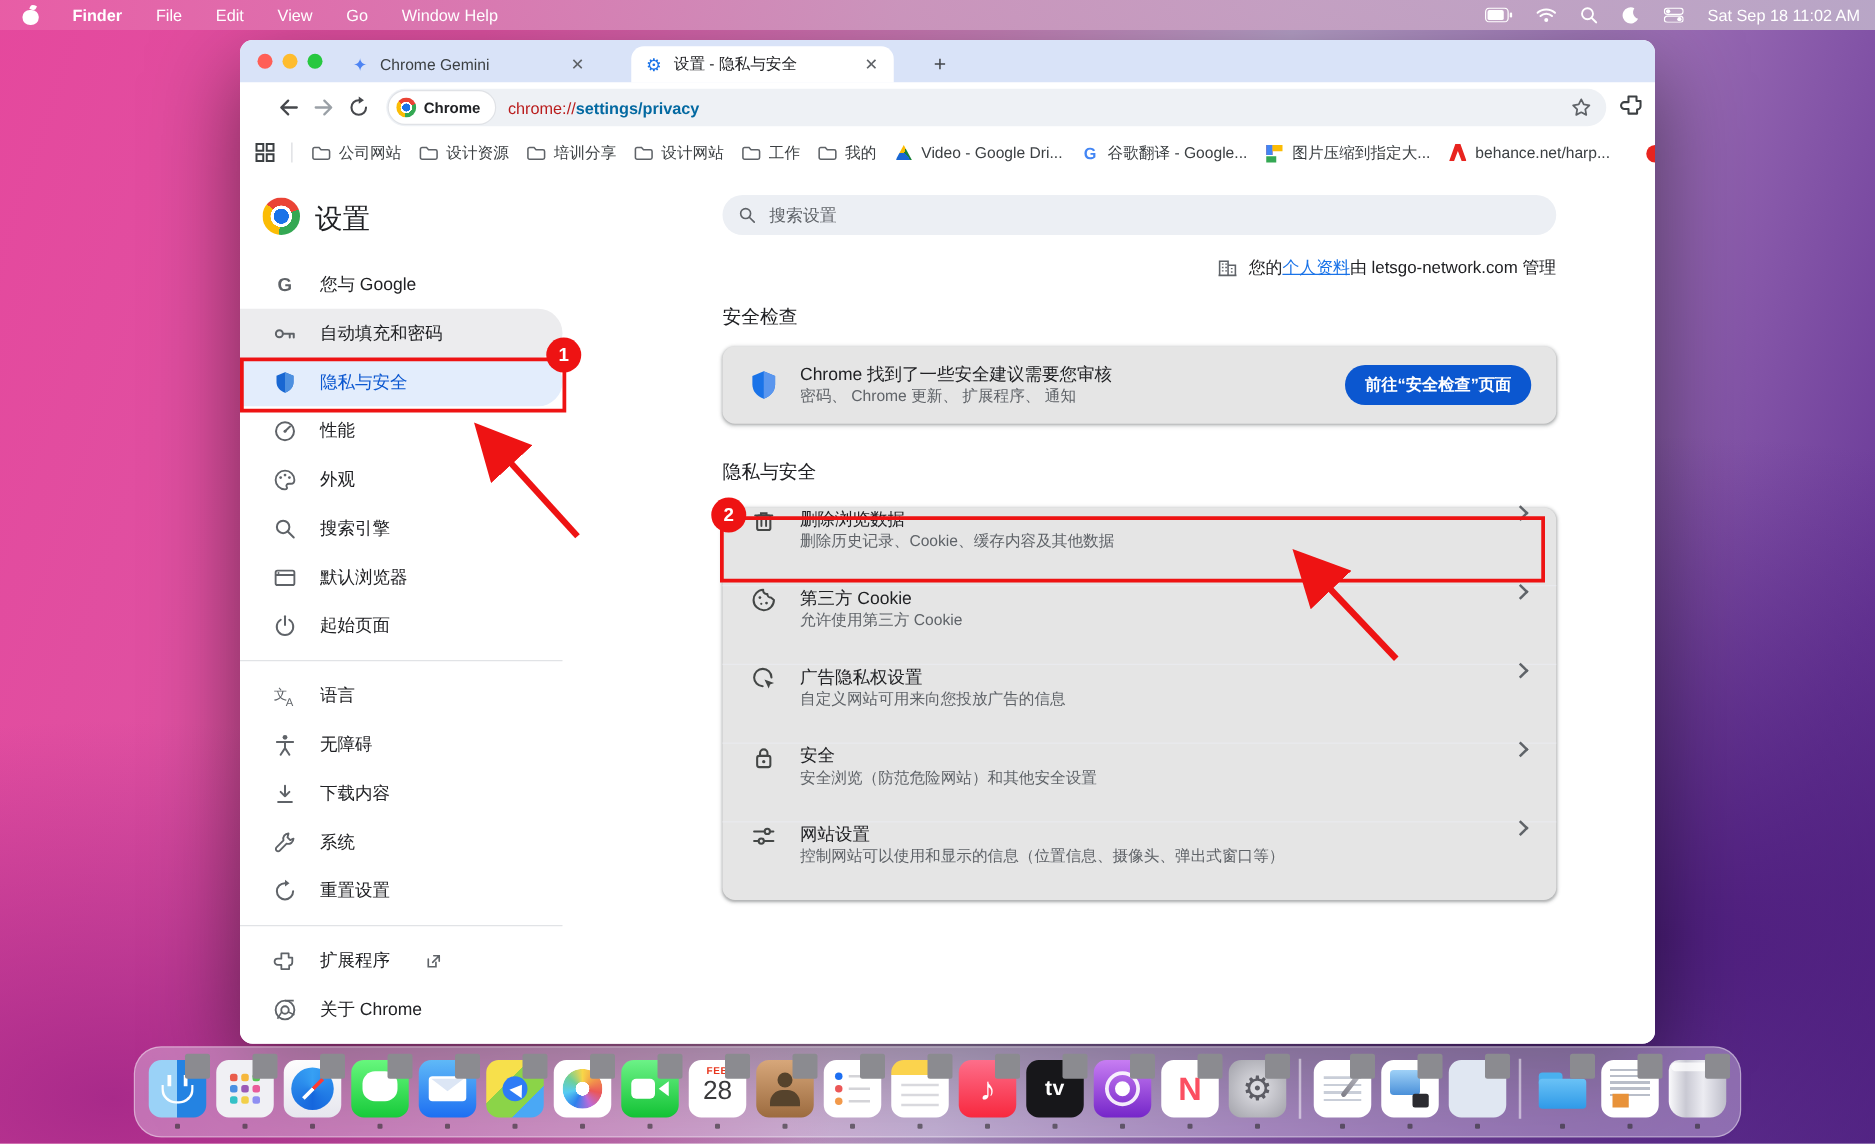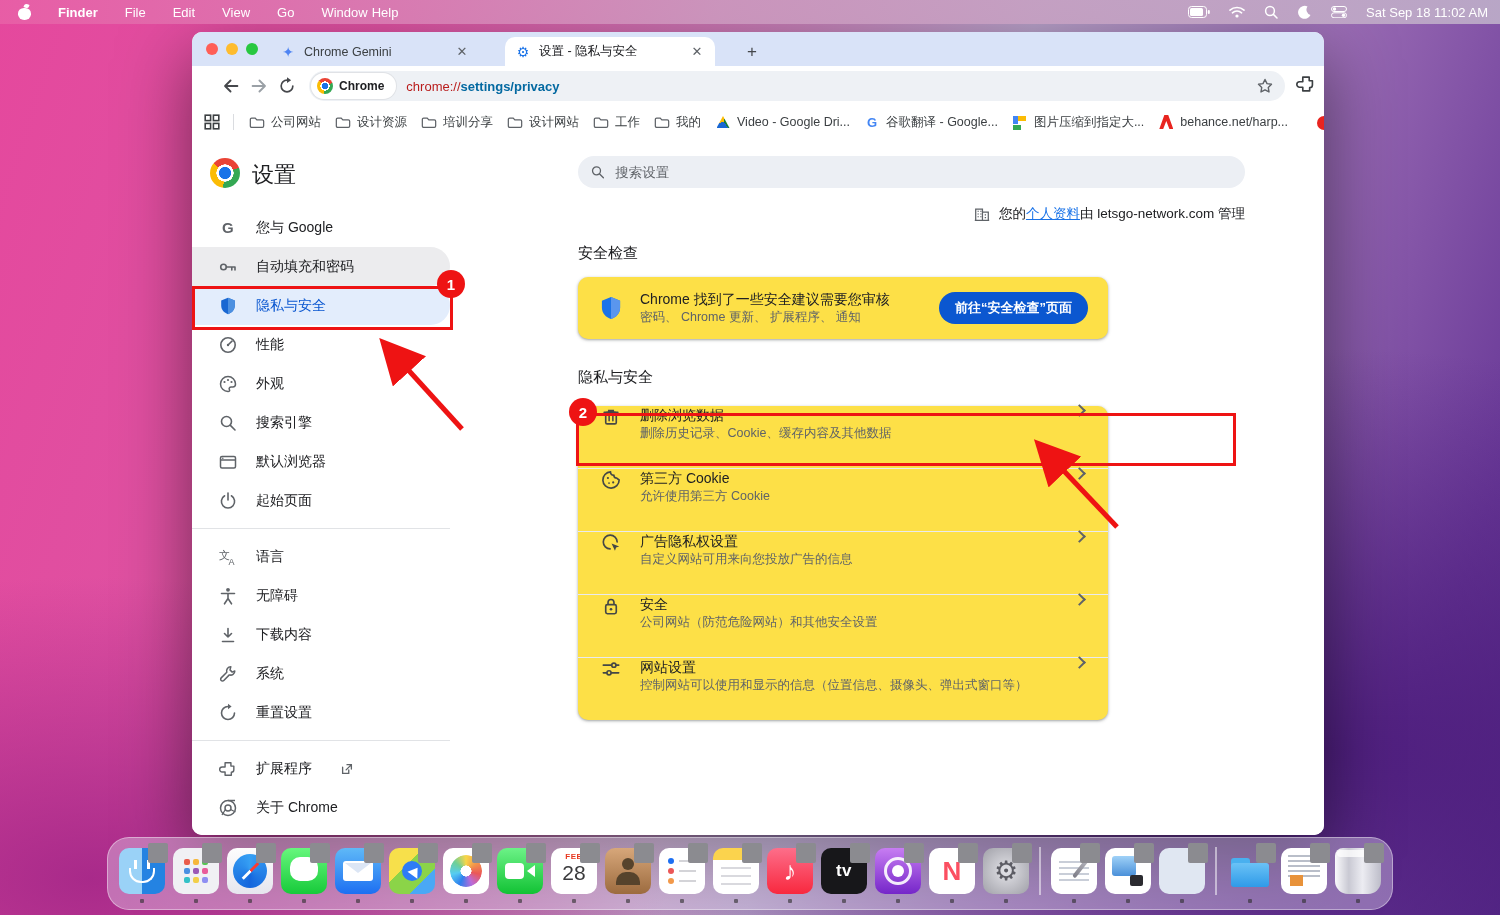--- a/index.html
+++ b/index.html
@@ -85,21 +85,21 @@
   .sb-item.hov{background:#ececee;}
   .sb-item.sel{background:#e3edfc;color:#0b57d0;}
   .sb-div{border-top:1px solid #e1e3e6;margin:8px 0;}
   .extlink{margin-left:10px;display:flex;}
   
   .main{position:absolute;left:386px;top:64px;width:667px;}
   .managed{display:flex;align-items:center;justify-content:flex-end;gap:8px;font-size:13.5px;color:#202124;height:24px;}
   .managed a{color:#1a73e8;text-decoration:underline;}
   .h-section{font-size:15px;font-weight:500;color:#202124;}
   .h-safety{position:absolute;left:0;top:42px;}
-  .card{position:absolute;left:0;width:530px;background:#fde047;border-radius:10px;box-shadow:0 1px 2px rgba(60,64,67,.3),0 1px 3px 1px rgba(60,64,67,.15);box-sizing:border-box;}
+  .card{position:absolute;left:0;width:667px;background:#e5e5e5;border-radius:10px;box-shadow:0 1px 2px rgba(60,64,67,.3),0 1px 3px 1px rgba(60,64,67,.15);box-sizing:border-box;}
   .safety-card{top:75px;height:62px;display:flex;align-items:center;padding:0 20px;gap:16px;}
   .sc-text{flex:1;}
   .sc-title{font-size:14px;color:#202124;font-weight:500;line-height:19px;}
   .sc-sub{font-size:12.5px;color:#5f6368;line-height:17px;}
   .sc-btn{background:#0b57d0;color:#fff;border:none;height:32px;border-radius:16px;padding:0 16px;font-size:13px;font-weight:600;font-family:"Liberation Sans",sans-serif;white-space:nowrap;}
   .h-privacy{position:absolute;left:0;top:166px;}
   .privacy-card{top:204px;}
   .p-row{display:flex;align-items:flex-start;height:62px;padding:0 20px 0 22px;gap:18px;border-top:1px solid #e9eaee;}
   .p-row:first-child{border-top:none;}
   .p-ic{width:22px;height:22px;display:flex;align-items:center;justify-content:center;flex:0 0 auto;}
@@ -610,21 +610,21 @@
           <div class="p-row">
             <span class="p-ic">
                 <svg width="22" height="22" viewBox="0 0 20 20">
                   <rect x="5.2" y="8.8" width="9.6" height="8.2" rx="1.5" fill="none" stroke="#444746" stroke-width="1.5"></rect>
                   <path d="M7.3 8.8 V6.8 a2.7 2.7 0 0 1 5.4 0 V8.8" fill="none" stroke="#444746" stroke-width="1.5"></path>
                   <circle cx="10" cy="13" r="1.2" fill="#444746"></circle>
                 </svg>
               </span>
             <div class="p-text">
               <div class="p-title">安全</div>
-              <div class="p-sub">公司网站（防范危险网站）和其他安全设置</div>
+              <div class="p-sub">安全浏览（防范危险网站）和其他安全设置</div>
             </div>
             <span class="chev"></span>
           </div>
           <div class="p-row">
             <span class="p-ic">
                 <svg width="22" height="22" viewBox="0 0 20 20">
                   <path d="M3 6.5 h7.2 M14.6 6.5 H17 M3 13.5 h3 M10.4 13.5 H17" stroke="#444746" stroke-width="1.5" stroke-linecap="round"></path>
                   <circle cx="12.6" cy="6.5" r="1.9" fill="none" stroke="#444746" stroke-width="1.5"></circle>
                   <circle cx="8.2" cy="13.5" r="1.9" fill="none" stroke="#444746" stroke-width="1.5"></circle>
                 </svg>

